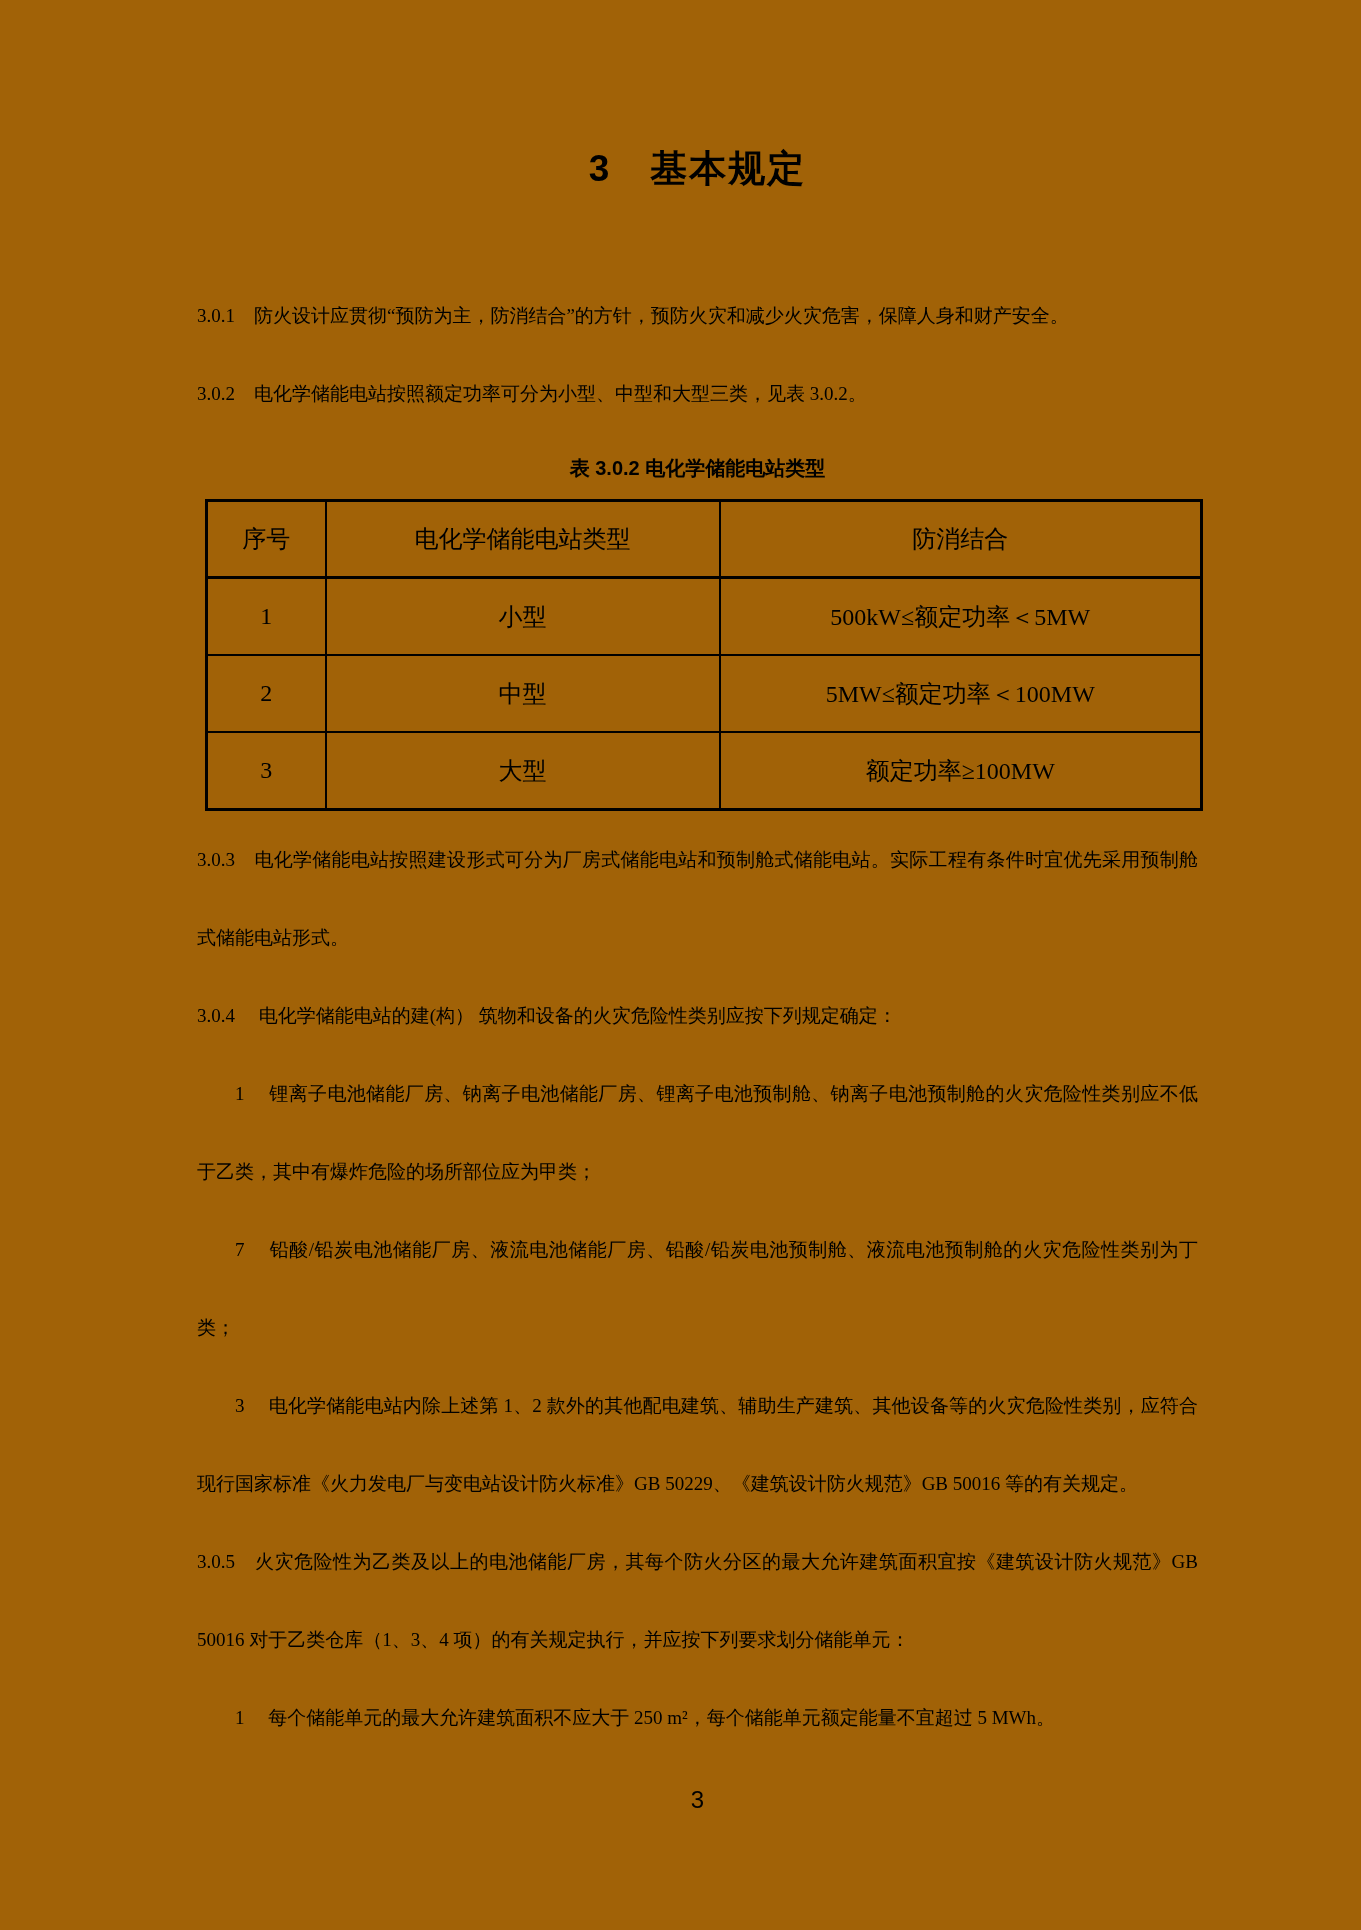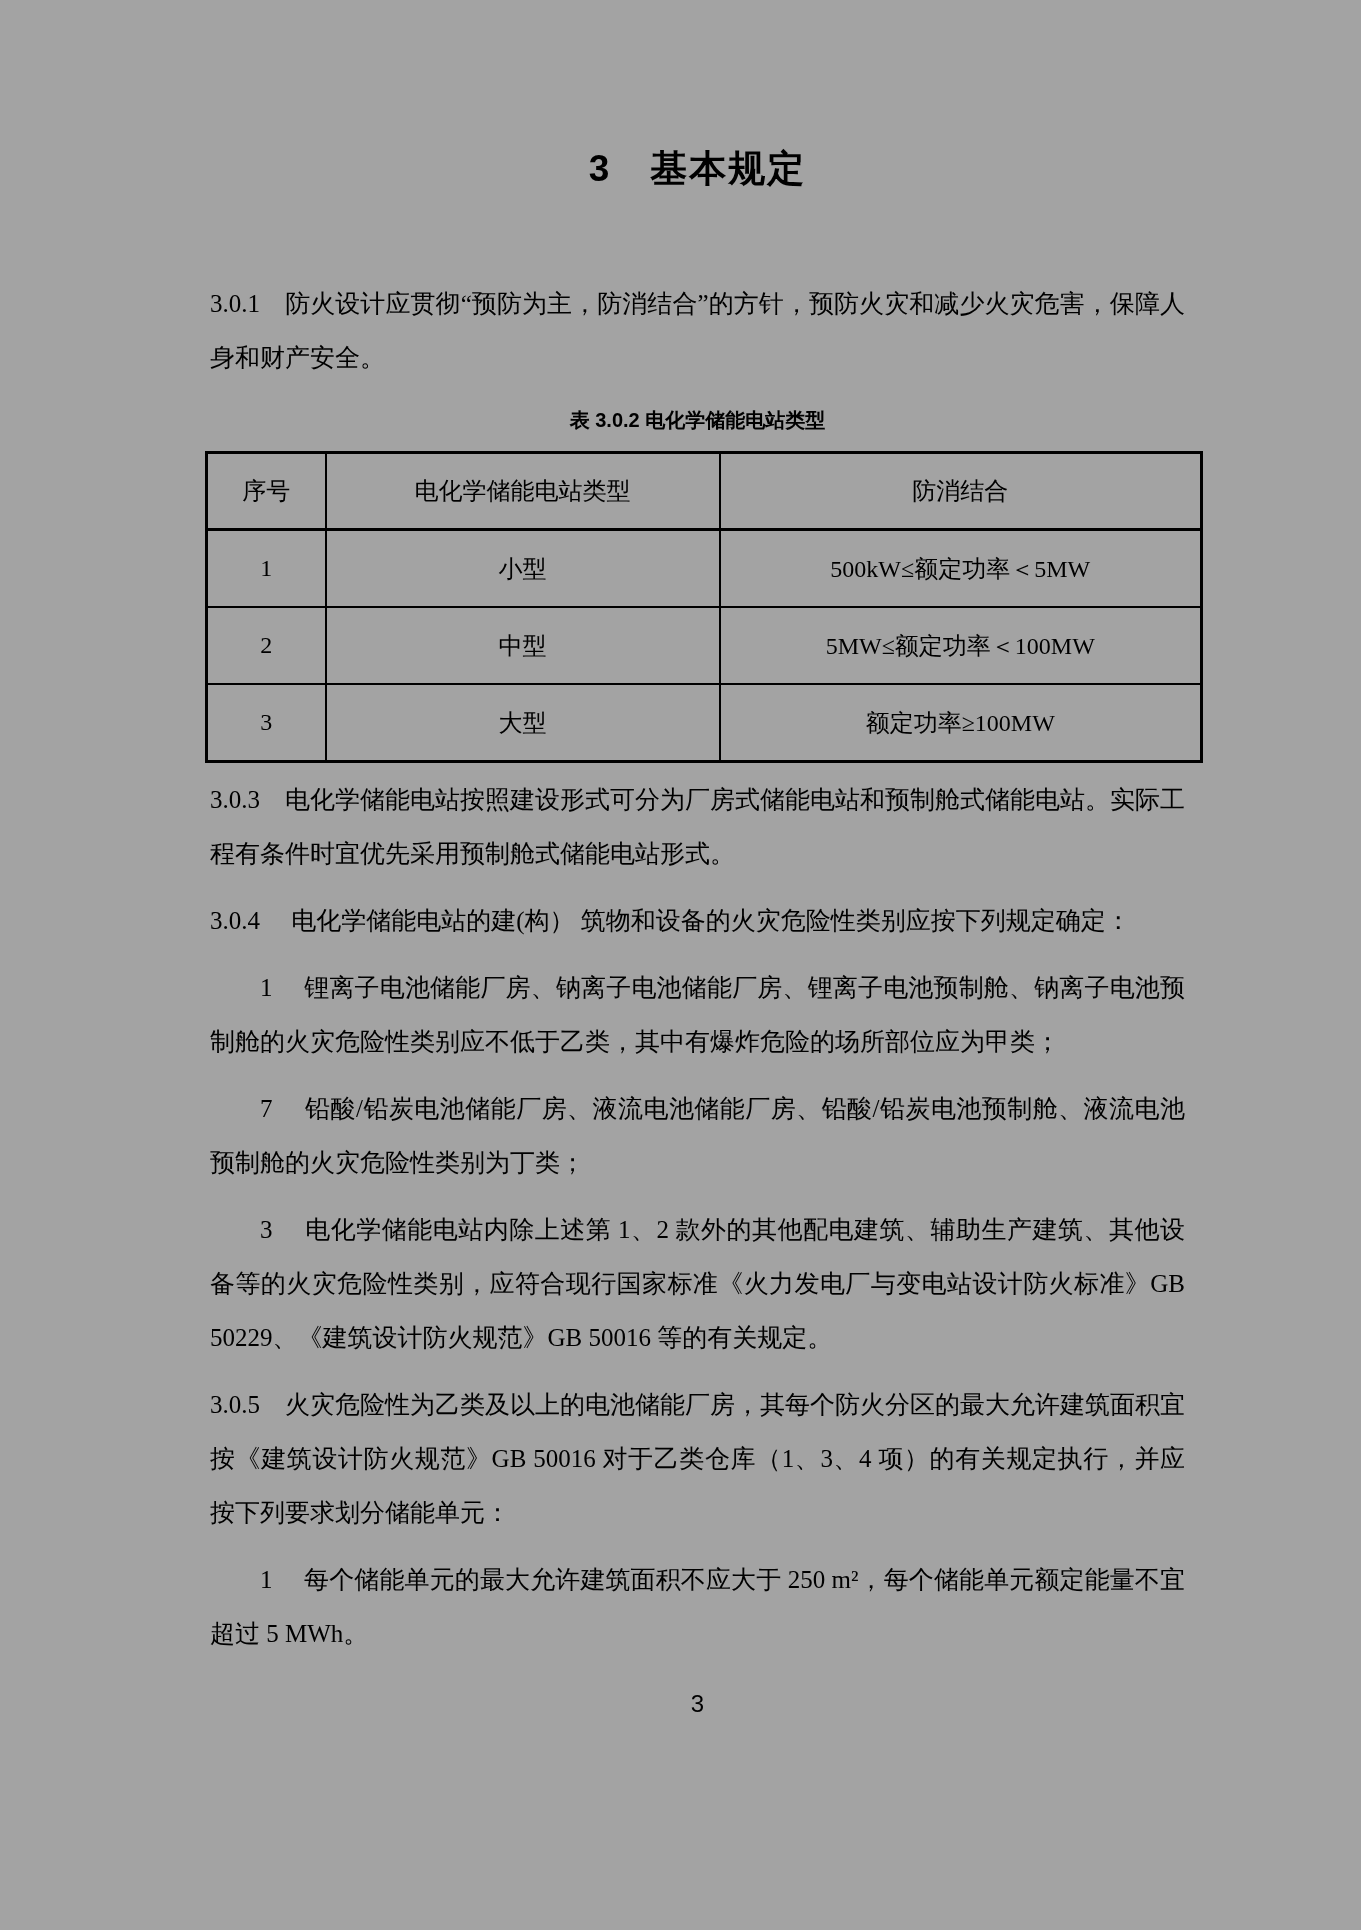--- a/index.html
+++ b/index.html
@@ -1,38 +1,38 @@
 <!DOCTYPE html>
 <html><head>
 <meta charset="utf-8">
 <style>
   html,body { margin:0; padding:0; background:#888; }
   .page {
     position:relative;
     width:1361px; height:1930px;
     margin:0 auto;
-    background:#a3a3a3;
+    background:#a16207;
     color:#000000;
     font-family:"Liberation Serif","DejaVu Serif",serif;
     overflow:hidden;
   }
   .content { padding:0 163px 0 197px; }
   .doc-title {
     margin:145px 0 84px 0;
     text-align:center;
     font-family:"Liberation Sans","DejaVu Sans",sans-serif;
     font-weight:bold;
     font-size:37px;
     line-height:48px;
     letter-spacing:2px;
   }
   p.body-par {
-    margin:13px;
-    font-size:25px;
-    line-height:54px;
+    margin:0;
+    font-size:19px;
+    line-height:78px;
     text-align:justify;
     text-justify:inter-ideograph;
   }
   p.item-par { text-indent:2em; }
   p.after-table { margin-top:10px; }
   .table-caption {
     margin:18px 0 0 0;
     text-align:center;
     font-family:"Liberation Sans","DejaVu Sans",sans-serif;
     font-weight:bold;
@@ -69,20 +69,21 @@
 </style>
 </head>
 <body>
 
 <div class="page">
   <div class="content">
 
     <h1 class="doc-title">3　基本规定</h1>
 
     <p class="body-par">3.0.1　防火设计应贯彻“预防为主，防消结合”的方针，预防火灾和减少火灾危害，保障人身和财产安全。</p>
+    <p class="body-par">3.0.2　电化学储能电站按照额定功率可分为小型、中型和大型三类，见表 3.0.2。</p>
 
     <p class="table-caption">表 3.0.2 电化学储能电站类型</p>
 
     <table class="type-table">
       <colgroup>
         <col class="col-no">
         <col class="col-type">
         <col class="col-power">
       </colgroup>
       <thead>

